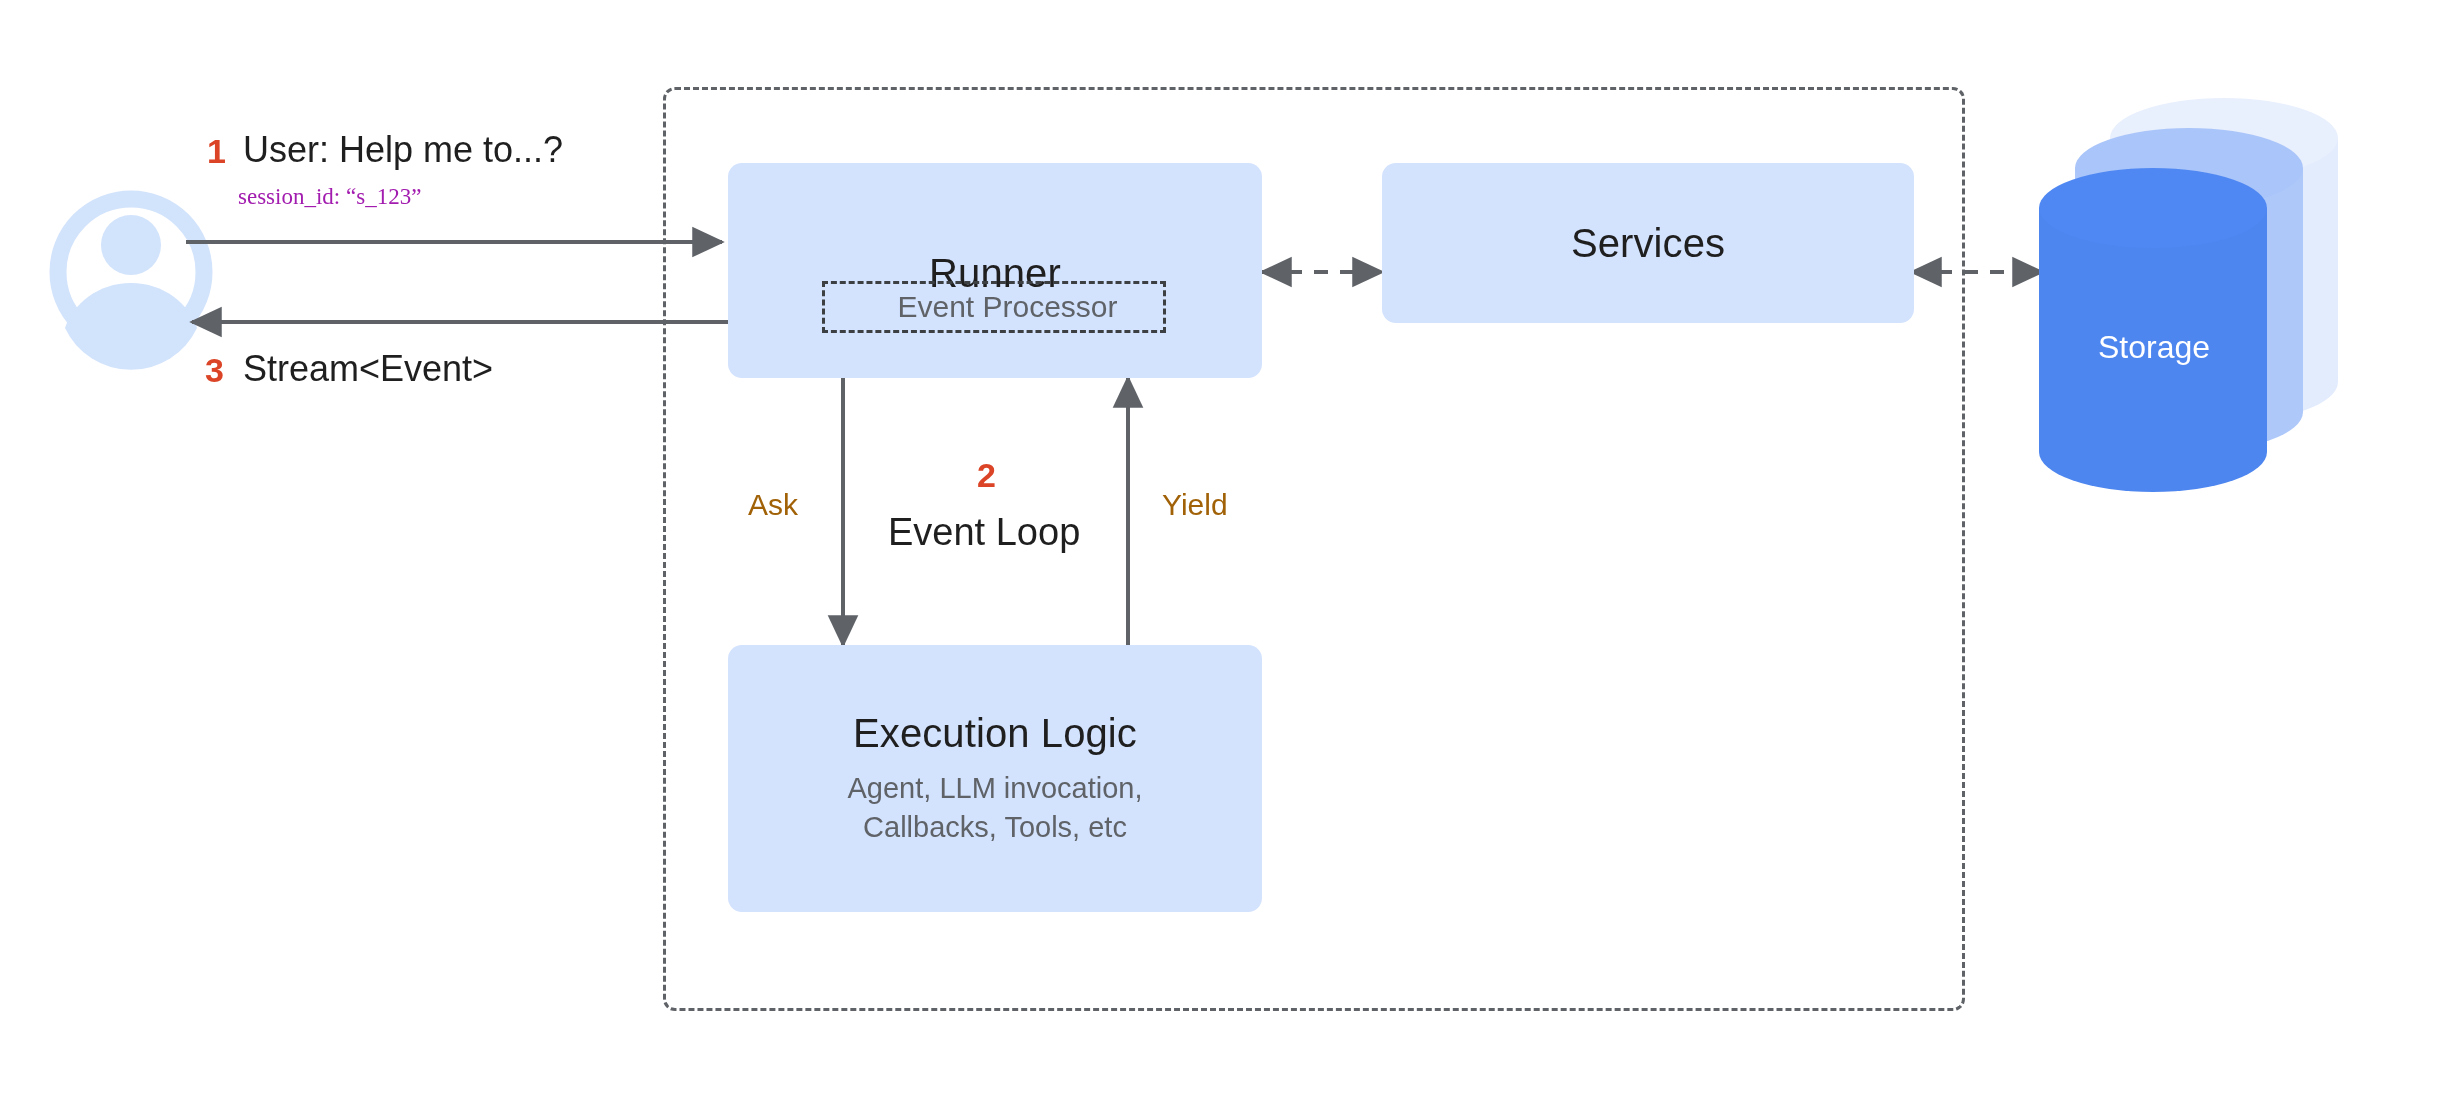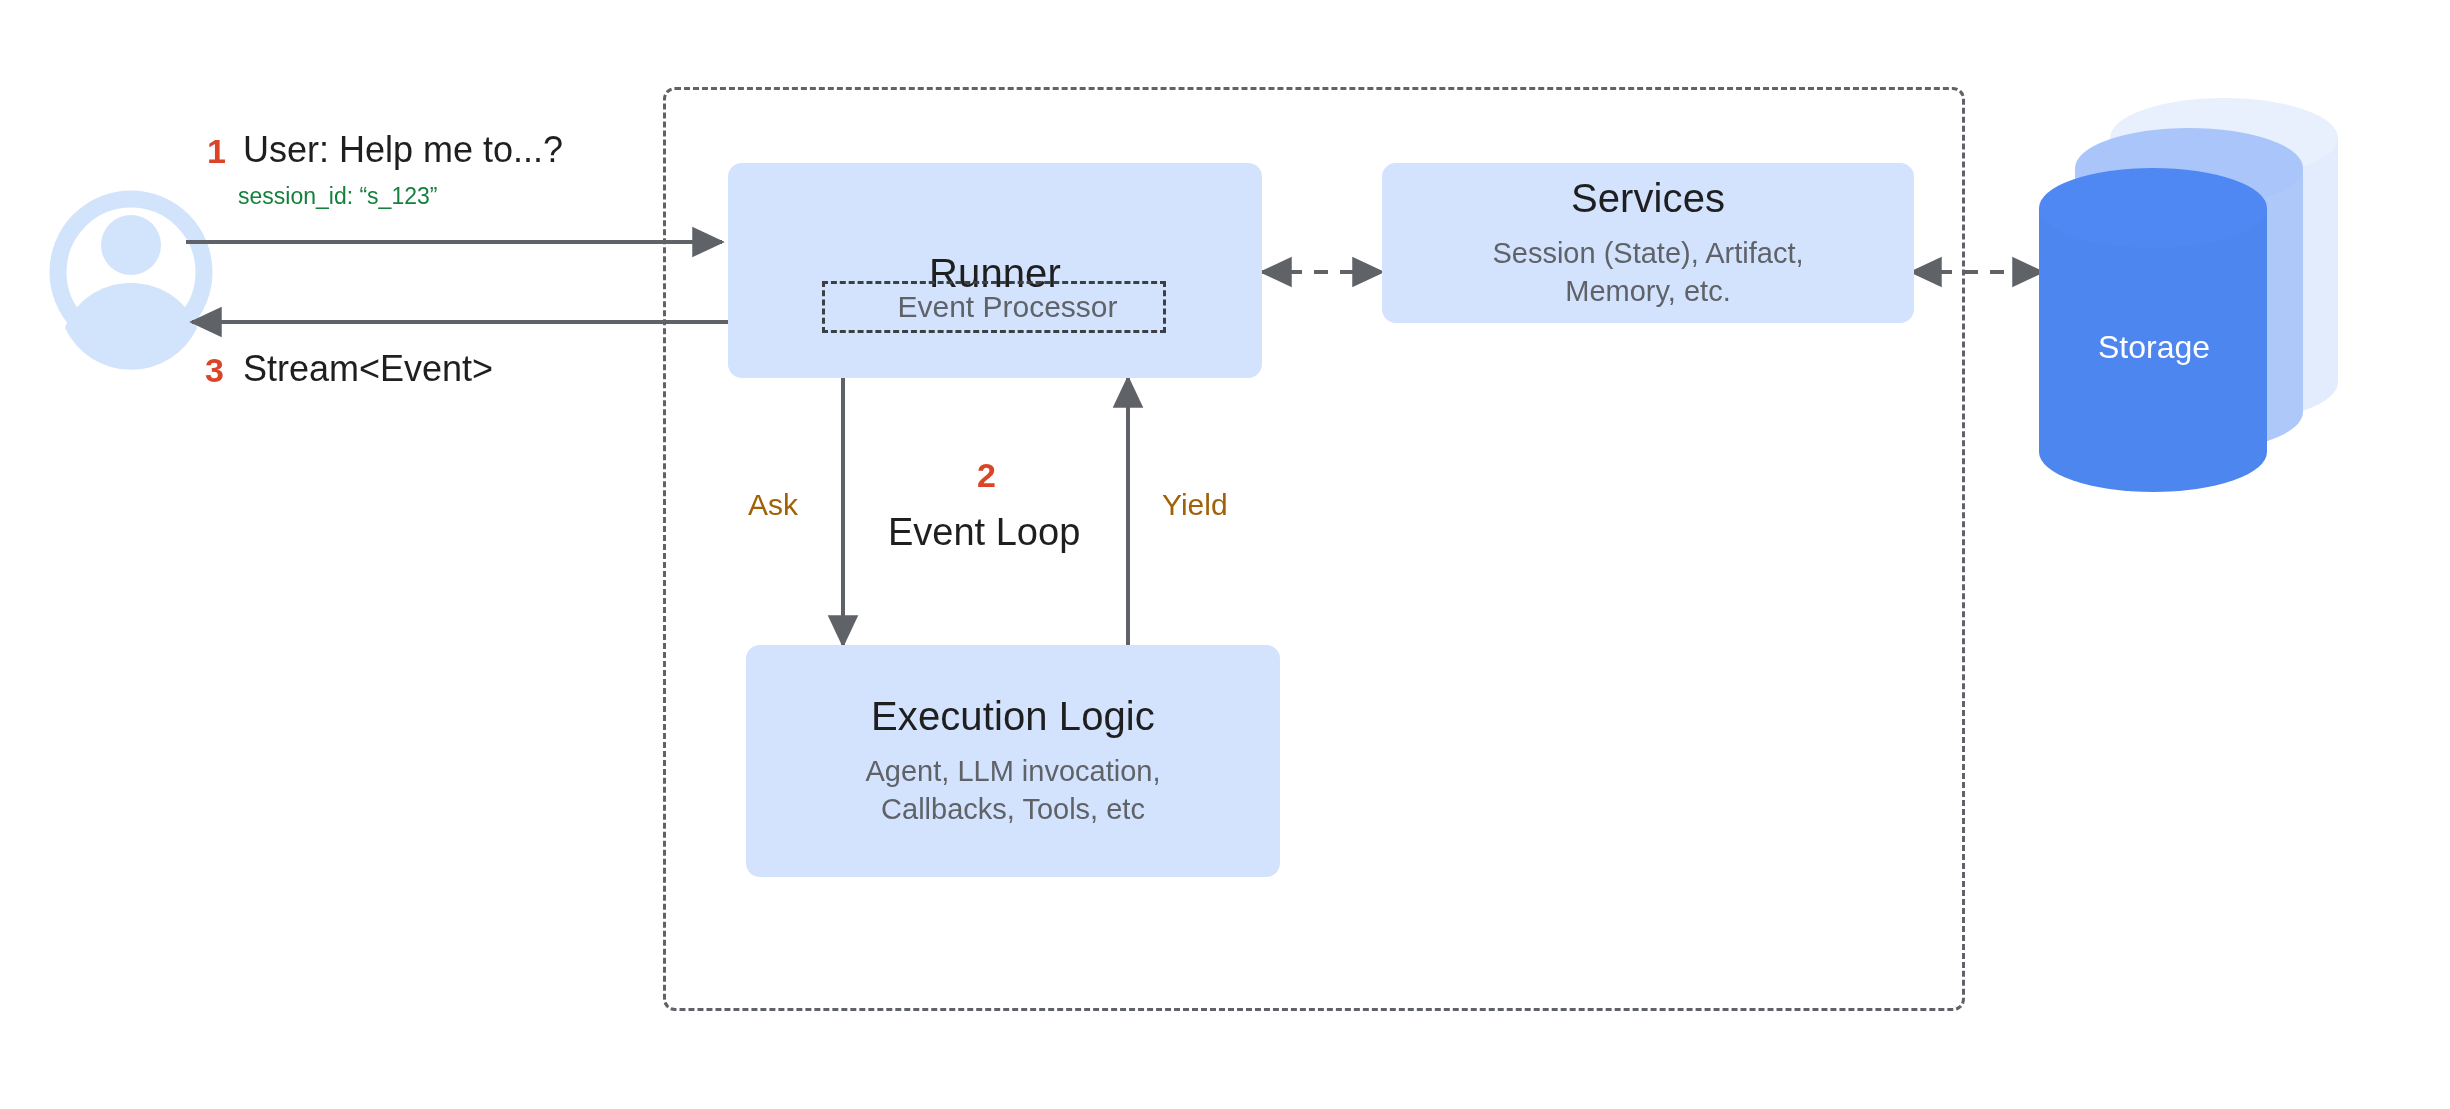--- a/index.html
+++ b/index.html
@@ -98,23 +98,24 @@
     position: absolute;
     font-size: 36px;
     color: #1f1f1f;
     white-space: nowrap;
     line-height: 1;
   }
   .step-text b { font-weight: 400; }
   .step-meta {
     position: absolute;
     font-size: 23px;
-    color: #15803d;
-    white-space: nowrap;
-    line-height: 1;
+    color: #a21caf;
+    white-space: nowrap;
+    line-height: 1;
+    font-family: Liberation Serif, serif;
   }
 
   
   .edge-label {
     position: absolute;
     font-size: 30px;
     color: #a16207;
     white-space: nowrap;
     line-height: 1;
   }
@@ -206,27 +207,23 @@
 
   <div class="node-box" style="left:728px; top:163px; width:534px; height:215px;">
     <div class="node-title" style="margin-top:4px;">Runner</div>
   </div>
   <div id="event-processor" style="left:822px; top:281px; width:344px; height:52px;">
     <span class="ep-label">Event Processor</span>
   </div>
 
   <div class="node-box" style="left:1382px; top:163px; width:532px; height:160px;">
     <div class="node-title">Services</div>
-    <div class="node-sub">
-      <span>Session (State), Artifact,</span><br>
-      <span>Memory, etc.</span>
-    </div>
-  </div>
-
-  <div class="node-box" style="left:728px; top:645px; width:534px; height:232px;margin-left:18px;">
+  </div>
+
+  <div class="node-box" style="left:728px; top:645px; width:534px; height:267px;">
     <div class="node-title">Execution Logic</div>
     <div class="node-sub">
       <span>Agent, LLM invocation,</span><br>
       <span>Callbacks, Tools, etc</span>
     </div>
   </div>
 
   <div class="edge-label" style="left:748px; top:490px;">Ask</div>
   <div class="edge-label" style="left:1162px; top:490px;">Yield</div>
 

